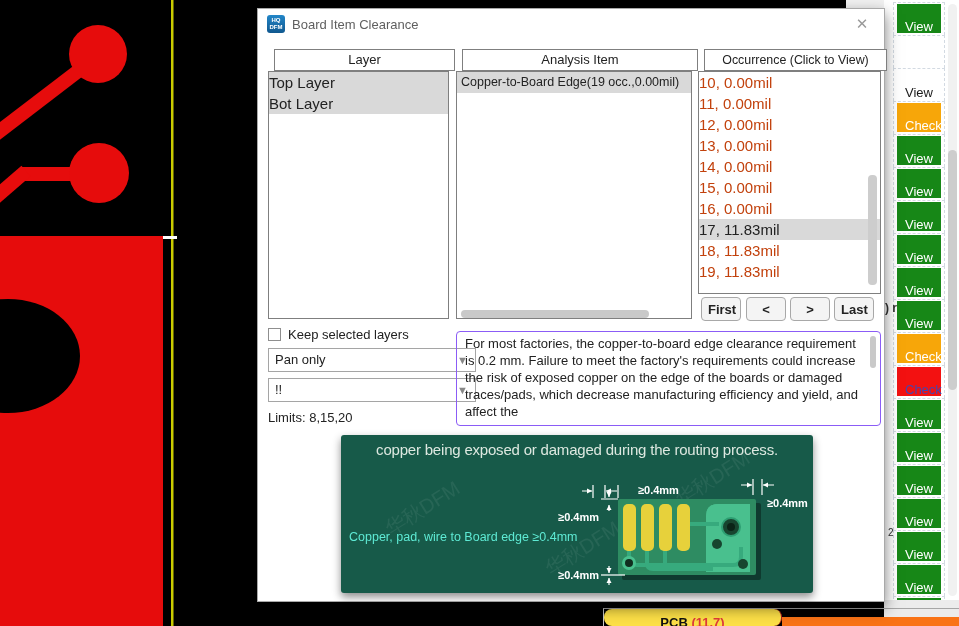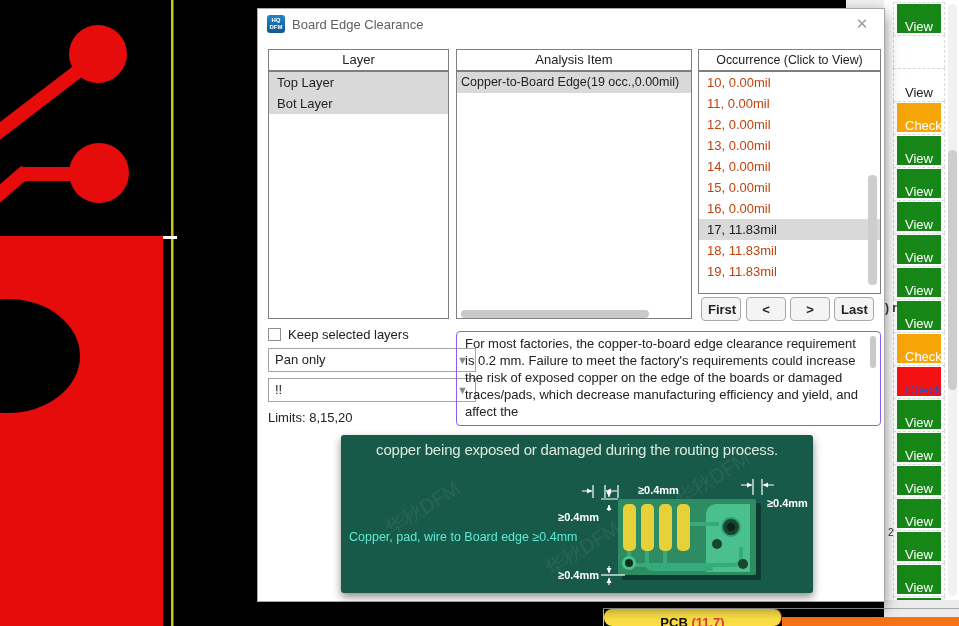--- a/index.html
+++ b/index.html
@@ -35,23 +35,23 @@
   #btab-right{background:#f97316;margin-top:8px;}
   .red-txt{color:#e03a3a;}
 
   
   #dialog{position:absolute;left:257px;top:8px;width:628px;height:594px;background:#fff;border:1px solid #a9a9a9;box-shadow:0 6px 14px rgba(0,0,0,.5);z-index:10;font-size:13px;color:#222;}
   #title-bar{position:absolute;left:0;top:0;width:100%;height:30px;display:flex;align-items:center;padding-left:9px;}
   #dlg-logo{width:18px;height:18px;border-radius:3px;background:linear-gradient(#2286c8,#10588f);color:#fff;font-size:6px;font-weight:bold;line-height:1.1;display:flex;flex-direction:column;align-items:center;justify-content:center;}
   #dlg-title{margin-left:7px;color:#5f5f5f;font-size:13px;}
   #dlg-close{position:absolute;right:12px;top:5px;width:20px;height:20px;color:#9a9a9a;font-size:15px;line-height:20px;text-align:center;cursor:pointer;}
 
-  .hdr-box{position:absolute;height:22px;border:1px solid #7f7f7f;background:#fff;text-align:center;line-height:20px;font-size:13px;}
+  .hdr-box{position:absolute;height:22px;border:1px solid #7f7f7f;background:#fff;text-align:center;line-height:20px;font-size:13px;margin-left:6px;}
   .list-box{position:absolute;border:1px solid #7f7f7f;background:#fff;overflow:hidden;}
-  .list-item{height:21px;line-height:21px;padding-left:8px;font-size:13px;white-space:nowrap;cursor:default;}
+  .list-item{height:21px;line-height:21px;padding-left:0;font-size:15px;white-space:nowrap;cursor:default;}
   .sel{background:#d9d9d9;}
 
   #layer-hdr{left:10px;top:40px;width:181px;}
   #layer-list{left:10px;top:62px;width:181px;height:248px;}
   #analysis-hdr{left:198px;top:40px;width:236px;}
   #analysis-list{left:198px;top:62px;width:236px;height:248px;}
   #analysis-list .list-item{font-size:12.5px;padding-left:4px;}
   #analysis-hscroll{position:absolute;left:4px;top:238px;width:188px;height:8px;background:#c9c9c9;border-radius:4px;}
   #occ-hdr{left:440px;top:40px;width:183px;font-size:12.4px;}
   #occ-list{left:440px;top:62px;width:183px;height:223px;}
@@ -168,21 +168,21 @@
   <div class="btab" id="btab-left"><span>PCB </span><span class="red-txt">(11.7)</span></div>
   <div class="btab" id="btab-right"><span>PCB1</span></div>
 </div>
 
 <div id="dialog">
   <div id="title-bar">
     <div id="dlg-logo">
       <span>HQ</span>
           <span>DFM</span>
     </div>
-    <span id="dlg-title">Board Edge Clearance</span>
+    <span id="dlg-title">Board Item Clearance</span>
     <div id="dlg-close">✕</div>
   </div>
 
   <div class="hdr-box" id="layer-hdr">Layer</div>
   <div class="list-box" id="layer-list">
         <div class="list-item sel">Top Layer</div>
         <div class="list-item sel">Bot Layer</div>
       </div>
 
   <div class="hdr-box" id="analysis-hdr">Analysis Item</div>

